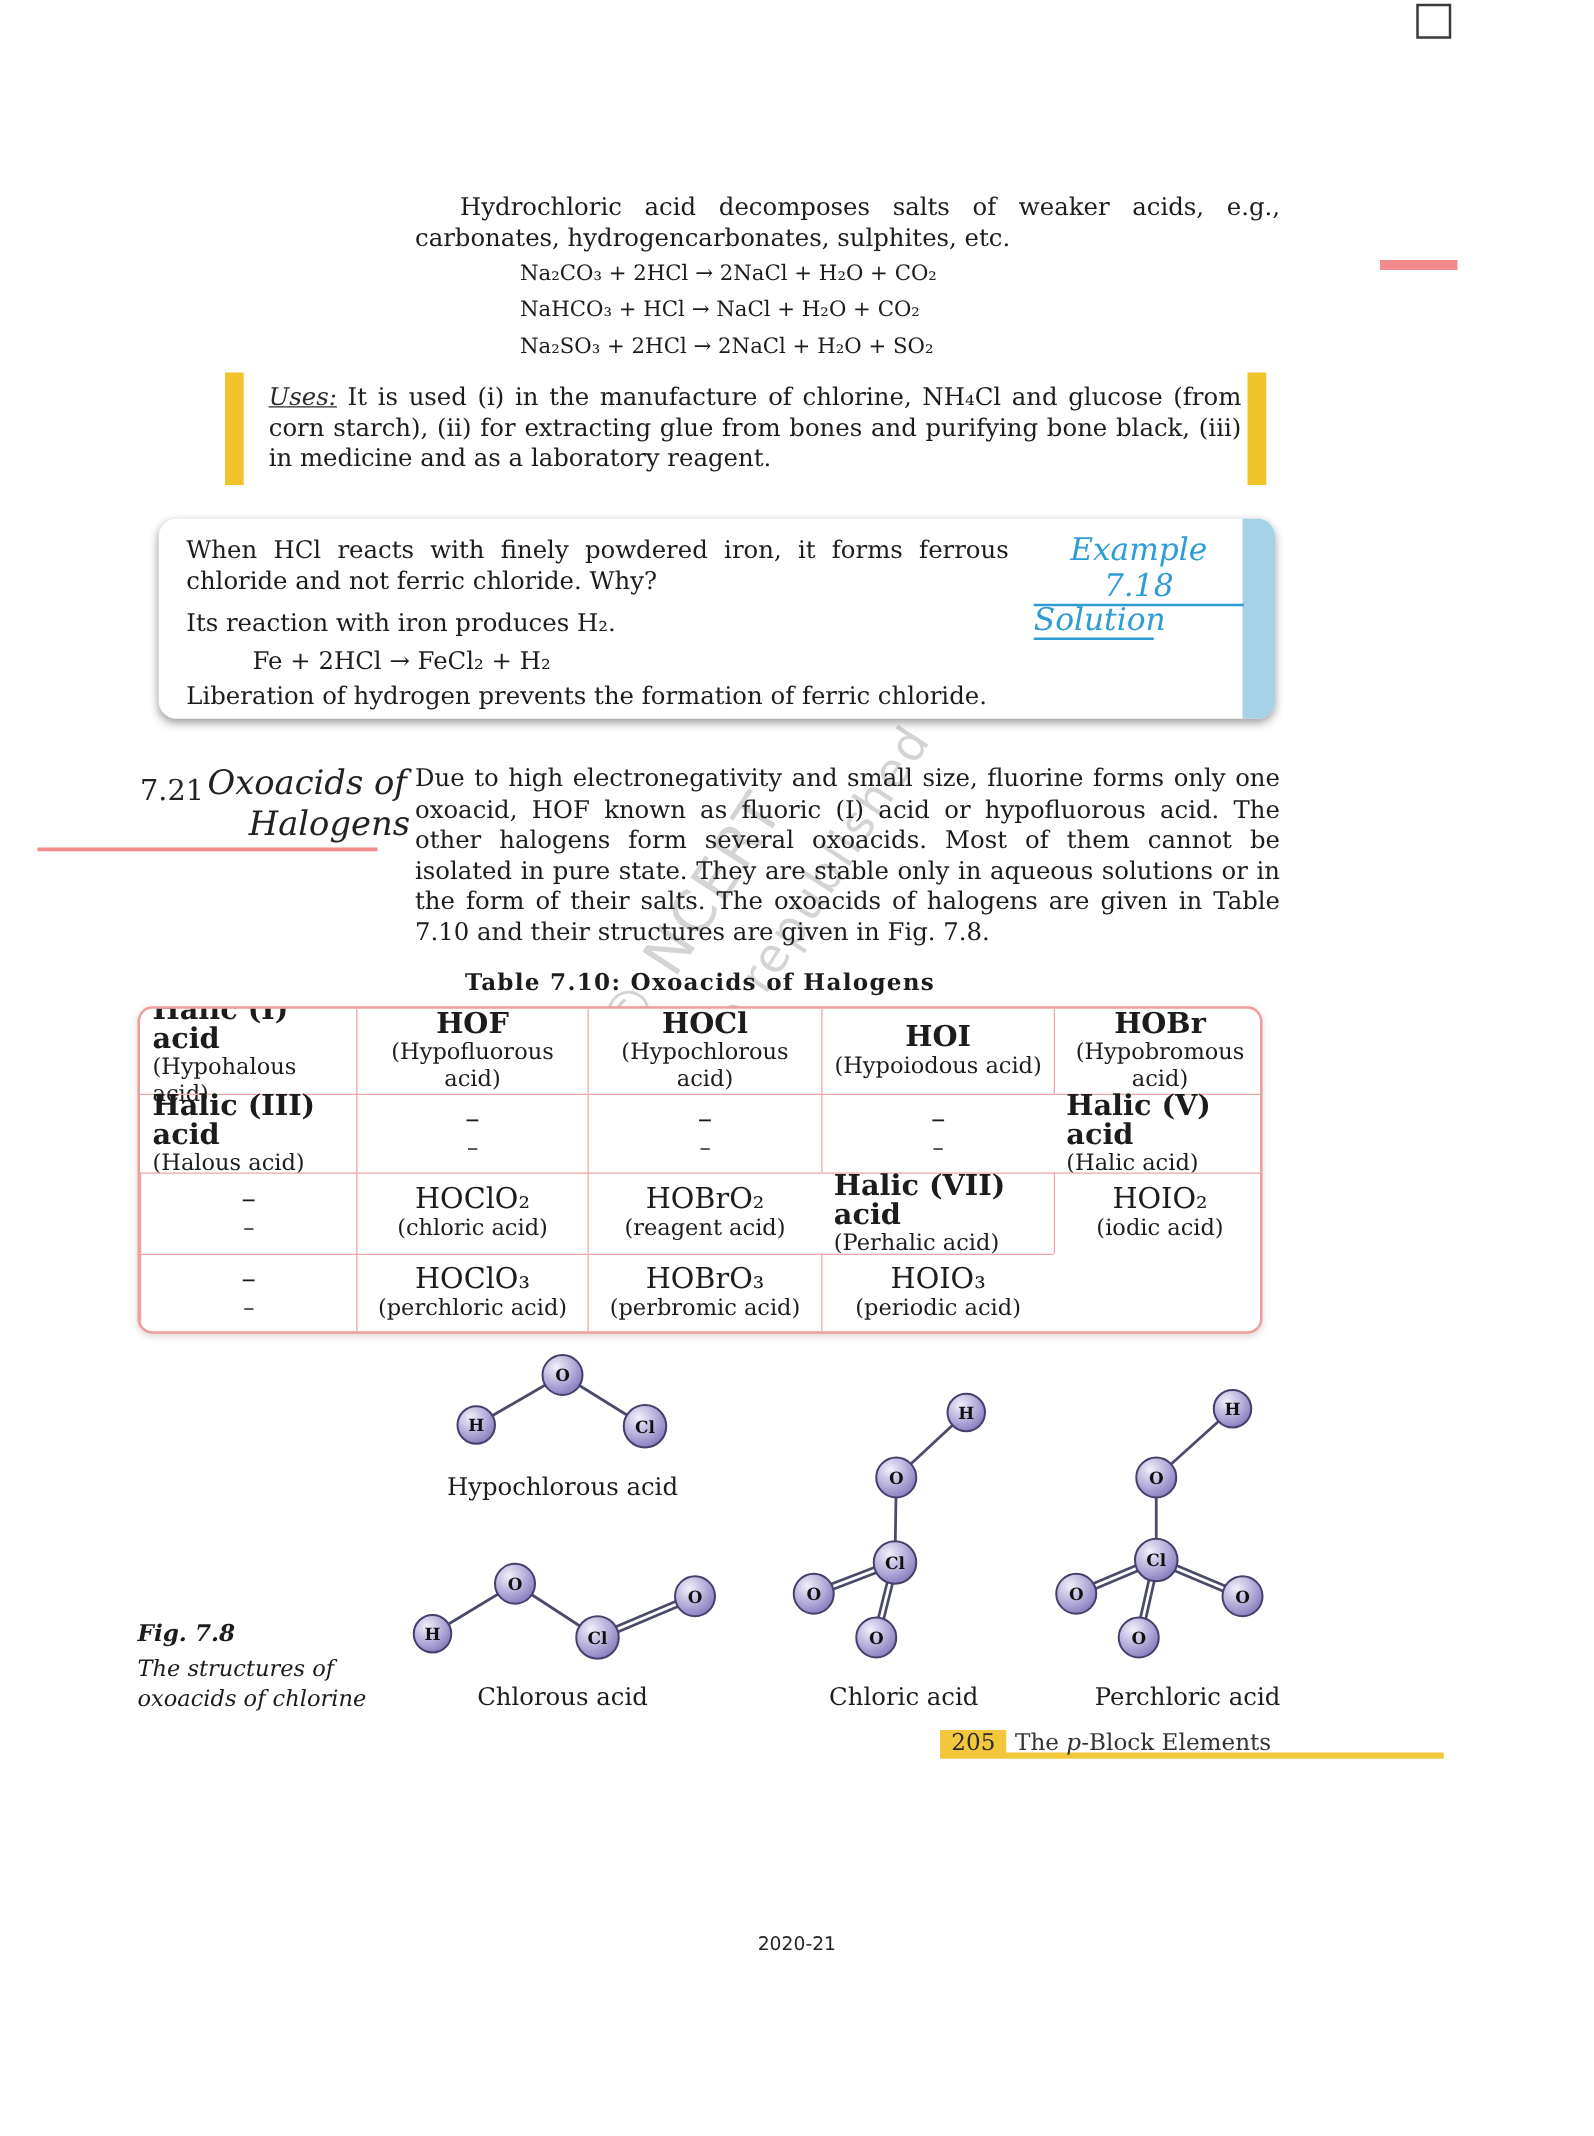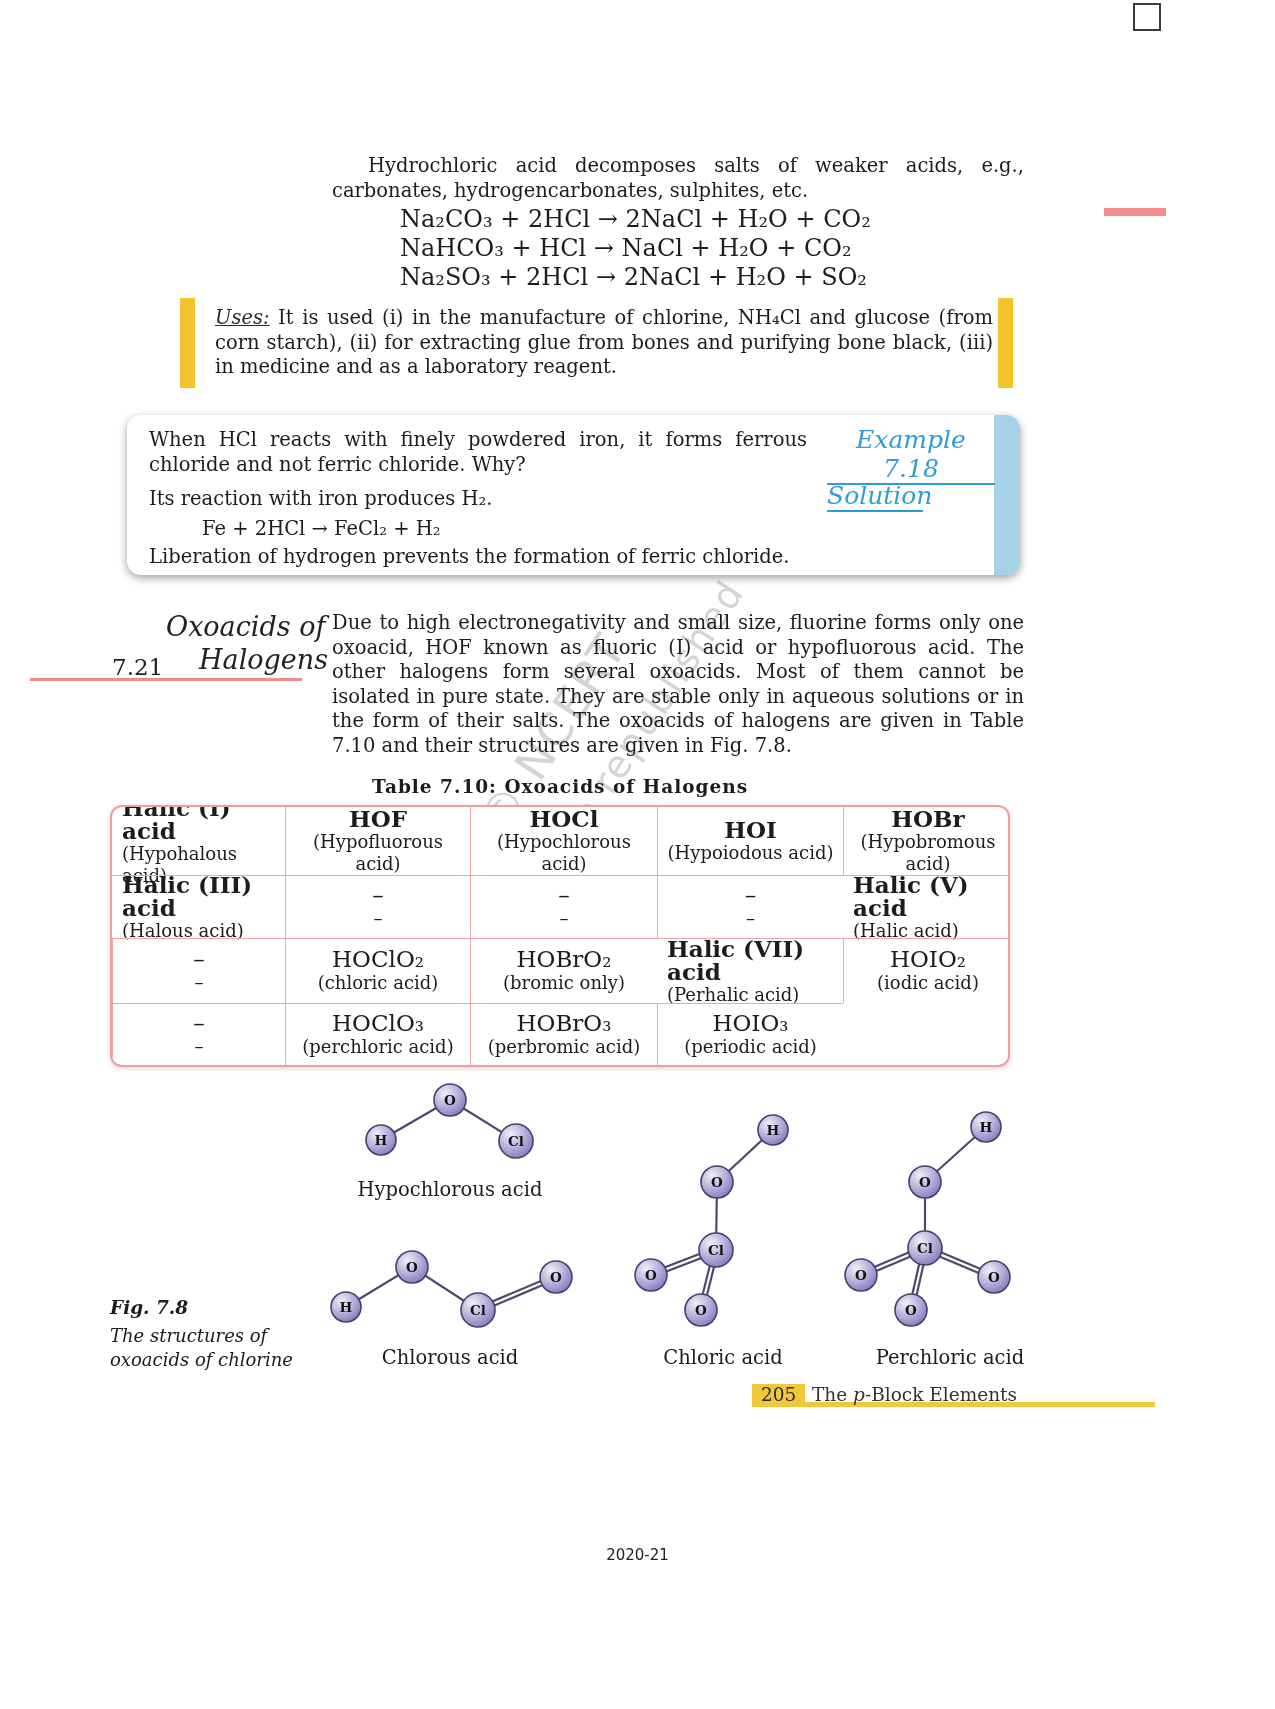--- a/index.html
+++ b/index.html
@@ -20,21 +20,21 @@
   
   .wm {
     width:560px; text-align:center; transform:rotate(-57deg);
     color:#8f8f8f; opacity:.38; letter-spacing:2px; line-height:1.7;
     font-family:"DejaVu Sans", sans-serif; pointer-events:none;
   }
   .wm .wm1 { font-size:46px; }
   .wm .wm2 { font-size:38px; }
 
   
-  .eq { font-size:24px; line-height:29px; }
+  .eq { font-size:17px; line-height:29px;margin-left:16px; }
 
   
   .uses-bar { width:15px; height:90px; background:#F2C42B; }
   .uses-text { width:778px; font-size:19.5px; line-height:24.6px; }
   .uses-label { font-style:italic; text-decoration:underline; color:#2b2b2b; }
 
   
   .example-box {
     width:893px; height:160px; background:#fff; border-radius:14px;
     box-shadow:0 3px 8px rgba(0,0,0,.38);
@@ -42,21 +42,21 @@
   .ex-bluebar {
     position:absolute; right:0; top:0; width:26px; height:100%;
     background:#A6D2E8; border-radius:0 14px 14px 0;
   }
   .script-label {
     font-style:italic; color:#2F9CD6; font-size:25px;
     border-bottom:2px solid #2F9CD6; display:inline-block;
   }
 
   
-  .sec-num { font-size:23px; color:#222;margin-top:34px; }
+  .sec-num { font-size:23px; color:#222; }
   .sec-script { font-style:italic; font-size:27px; color:#222; }
   .sec-rule { height:3px; background:#F28B8B; }
 
   
   .tbl-title { font-size:18.5px; font-weight:bold; text-align:center; letter-spacing:1px; }
   .oxo-table {
     display:grid;
     grid-template-columns:173px 185px 187px 186px 169px;
     grid-template-rows:68px 63px 65px 62px;
     width:900px; border:2.2px solid #ED9E9E; border-radius:12px;
@@ -177,21 +177,21 @@
     <div class="cell">
       <div class="cell-main">–</div>
       <div class="cell-sub">–</div>
     </div>
     <div class="cell">
       <div class="cell-main">HOClO₂</div>
       <div class="cell-sub">(chloric acid)</div>
     </div>
     <div class="cell">
       <div class="cell-main">HOBrO₂</div>
-      <div class="cell-sub">(bromic only)</div>
+      <div class="cell-sub">(reagent acid)</div>
     </div>
     <div class="cell c0">
       <div class="cell-main">Halic (VII) acid</div>
       <div class="cell-sub">(Perhalic acid)</div>
     </div>
 
     <div class="cell">
       <div class="cell-main">HOIO₂</div>
       <div class="cell-sub">(iodic acid)</div>
     </div>

